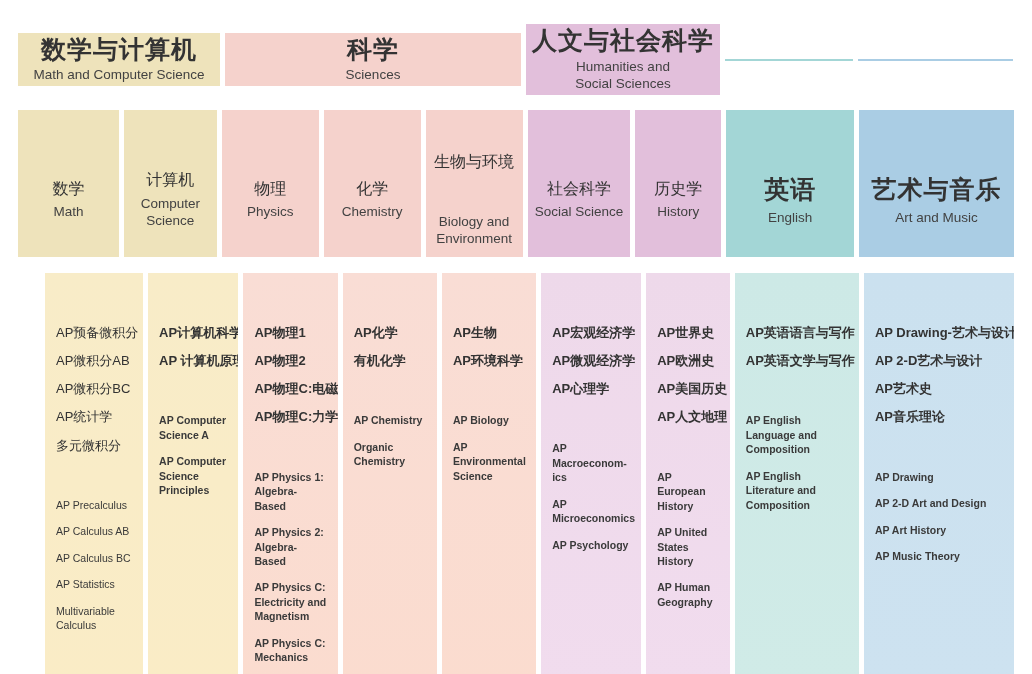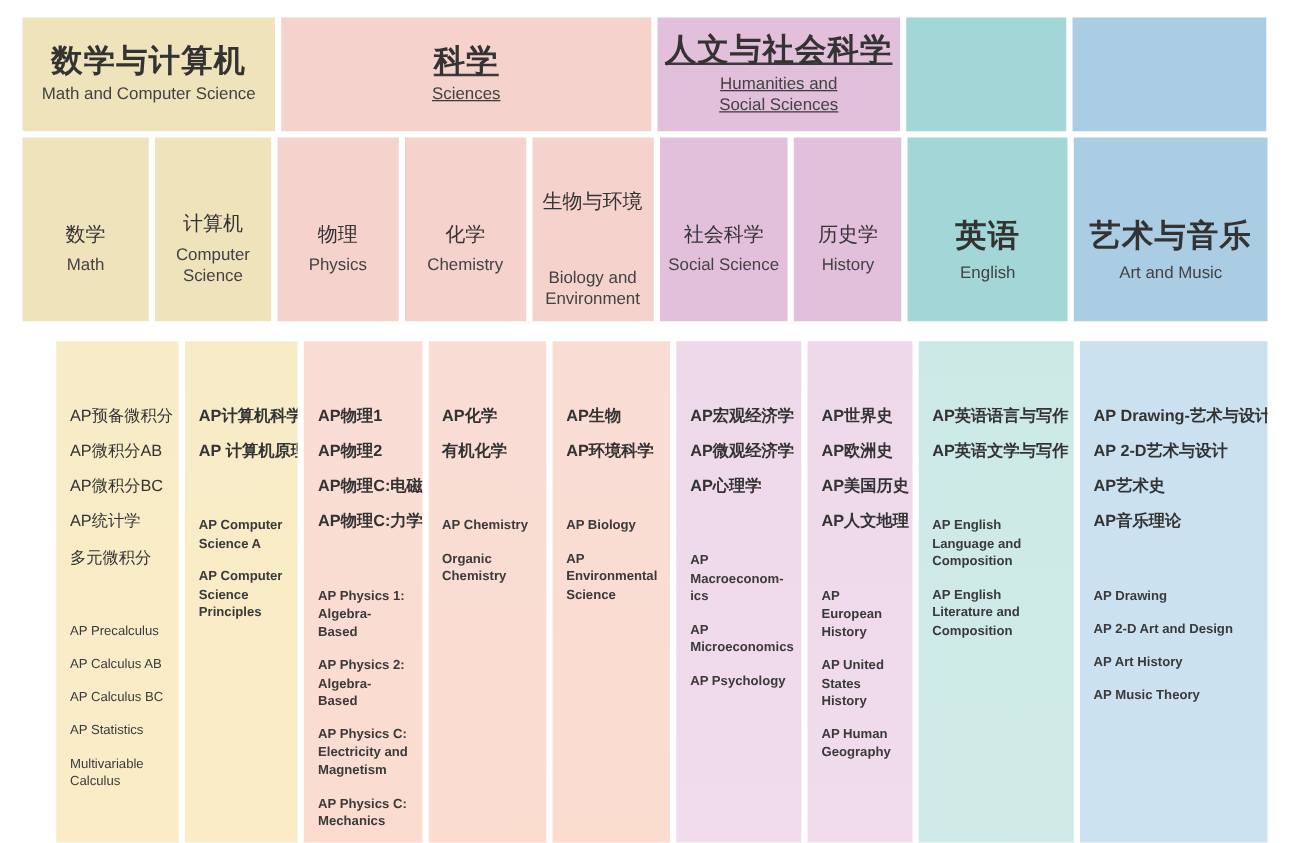--- a/index.html
+++ b/index.html
@@ -23,31 +23,32 @@
     padding: 14px 18px 15px 18px;
     display: flex;
     flex-direction: column;
   }
 
   
   .banner-row {
     display: flex;
     height: 91px;
     flex: 0 0 91px;
+    align-items: center;
   }
   .banner {
     display: flex;
     flex-direction: column;
     align-items: center;
     justify-content: center;
     text-align: center;
     box-sizing: border-box;
     padding: 2px 6px;
   }
-  .banner + .banner { margin-left: 5px; text-decoration: underline; }
+  .banner + .banner { margin-left: 5px; }
 
   .banner-cn {
     font-size: 25px;
     font-weight: 700;
     letter-spacing: 1px;
     line-height: 1.18;
     color: #333;
   }
   .banner-en {
     font-size: 13.5px;

